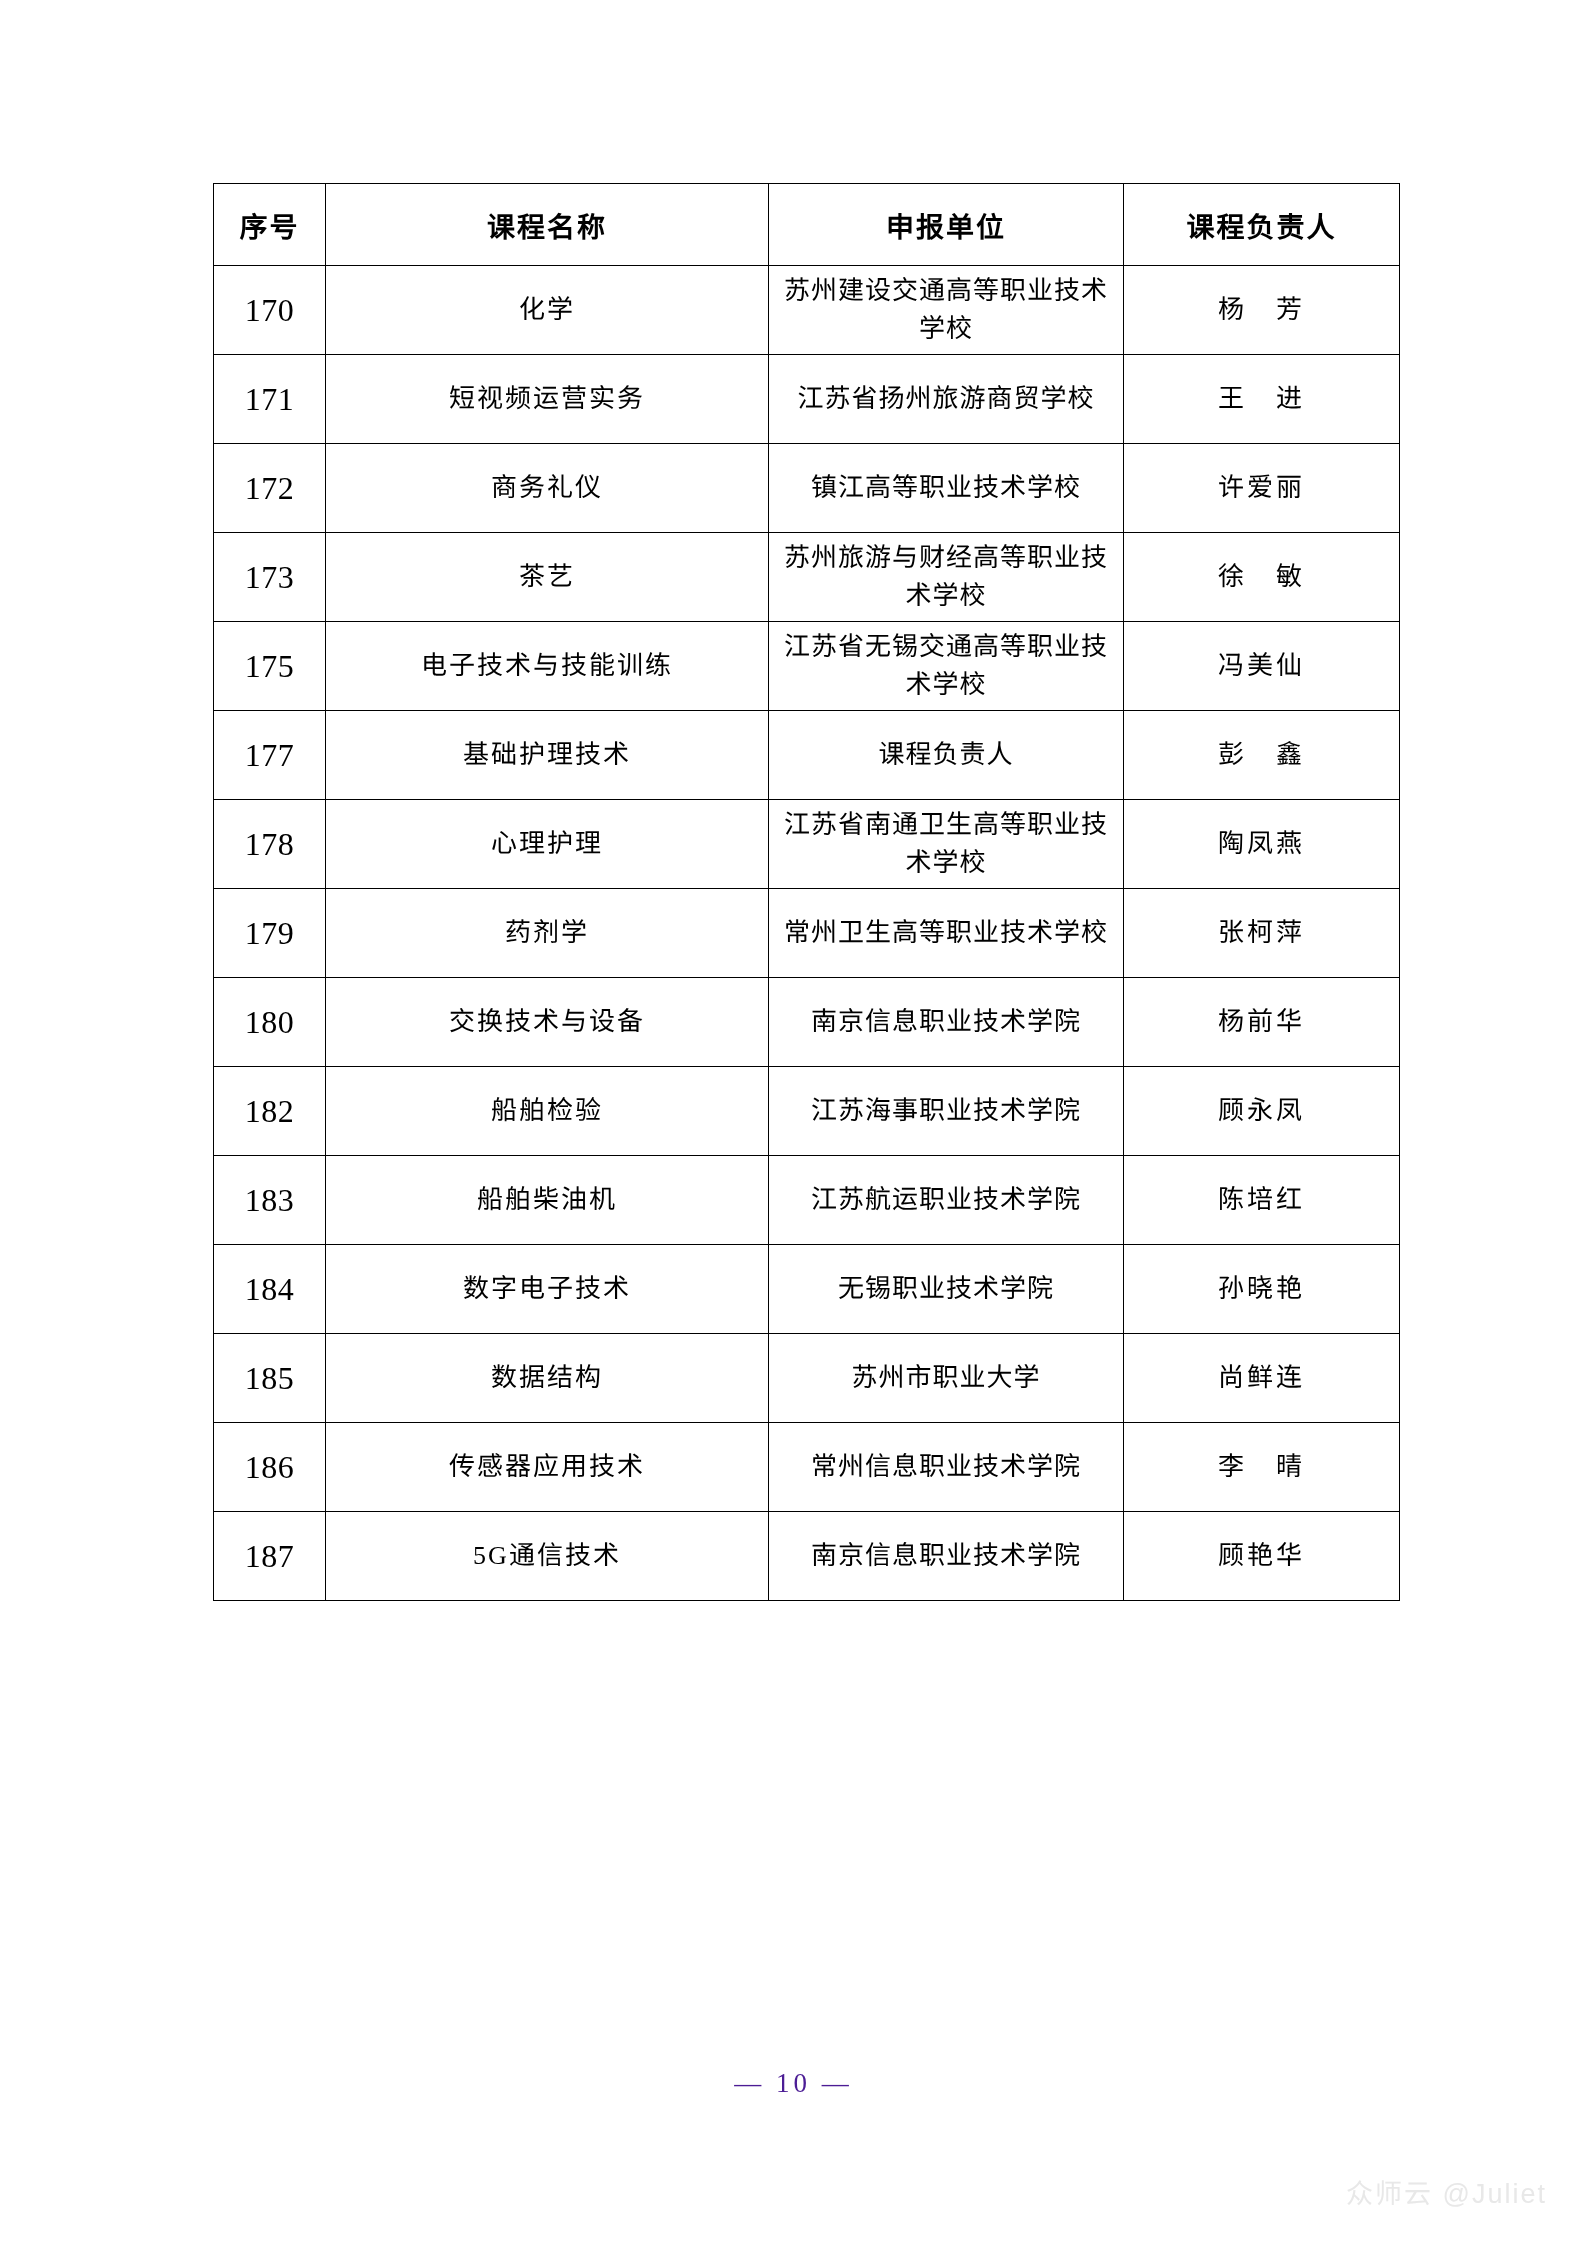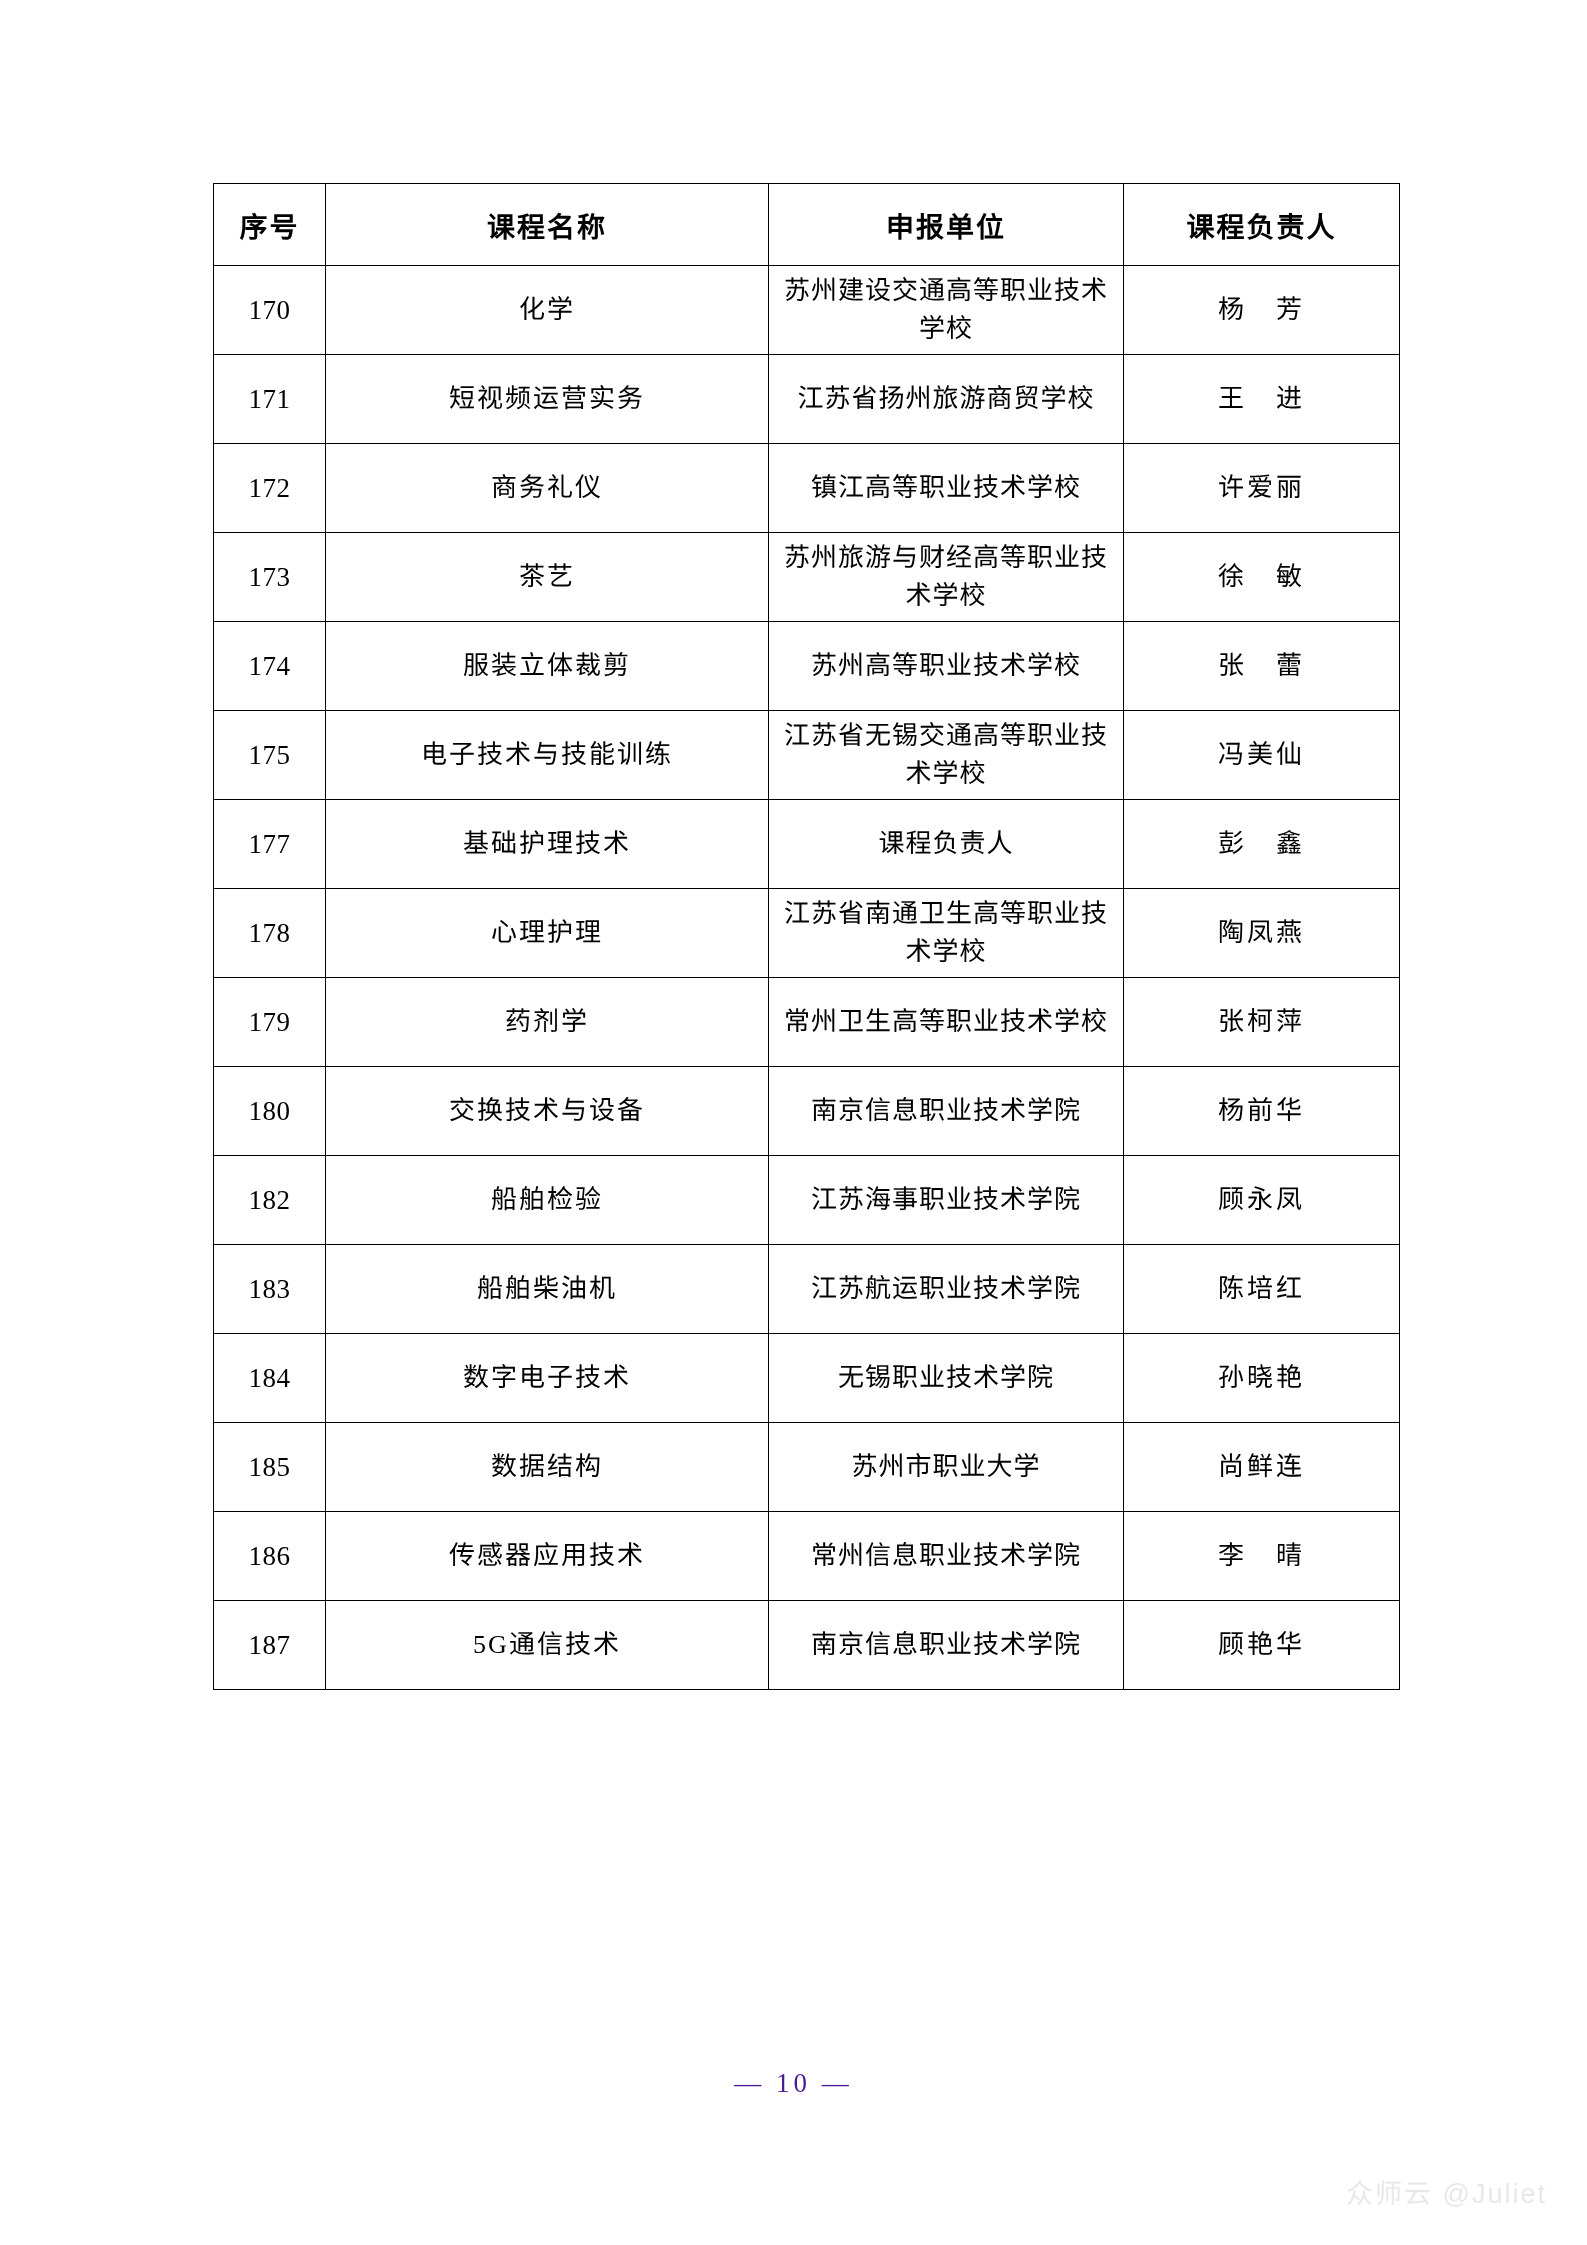--- a/index.html
+++ b/index.html
@@ -54,21 +54,21 @@
     font-family: "Liberation Sans", "DejaVu Sans", sans-serif;
     font-weight: 700;
     font-size: 28px;
     letter-spacing: 2px;
   }
 
   tbody tr { height: 89px; }
 
   td.idx {
     font-family: "Liberation Serif", "DejaVu Serif", serif;
-    font-size: 27px;
+    font-size: 32px;
     letter-spacing: 0.5px;
   }
 
   td.course,
   td.unit,
   td.person {
     font-family: "Liberation Serif", "DejaVu Serif", serif;
     font-size: 26px;
     letter-spacing: 2px;
     line-height: 1.45;
@@ -142,26 +142,20 @@
             <td class="unit">镇江高等职业技术学校</td>
             <td class="person">许爱丽</td>
           </tr>
           <tr>
             <td class="idx">173</td>
             <td class="course">茶艺</td>
             <td class="unit">苏州旅游与财经高等职业技术学校</td>
             <td class="person">徐　敏</td>
           </tr>
           <tr>
-            <td class="idx">174</td>
-            <td class="course">服装立体裁剪</td>
-            <td class="unit">苏州高等职业技术学校</td>
-            <td class="person">张　蕾</td>
-          </tr>
-          <tr>
             <td class="idx">175</td>
             <td class="course">电子技术与技能训练</td>
             <td class="unit">江苏省无锡交通高等职业技术学校</td>
             <td class="person">冯美仙</td>
           </tr>
           <tr>
             <td class="idx">177</td>
             <td class="course">基础护理技术</td>
             <td class="unit">课程负责人</td>
             <td class="person">彭　鑫</td>

